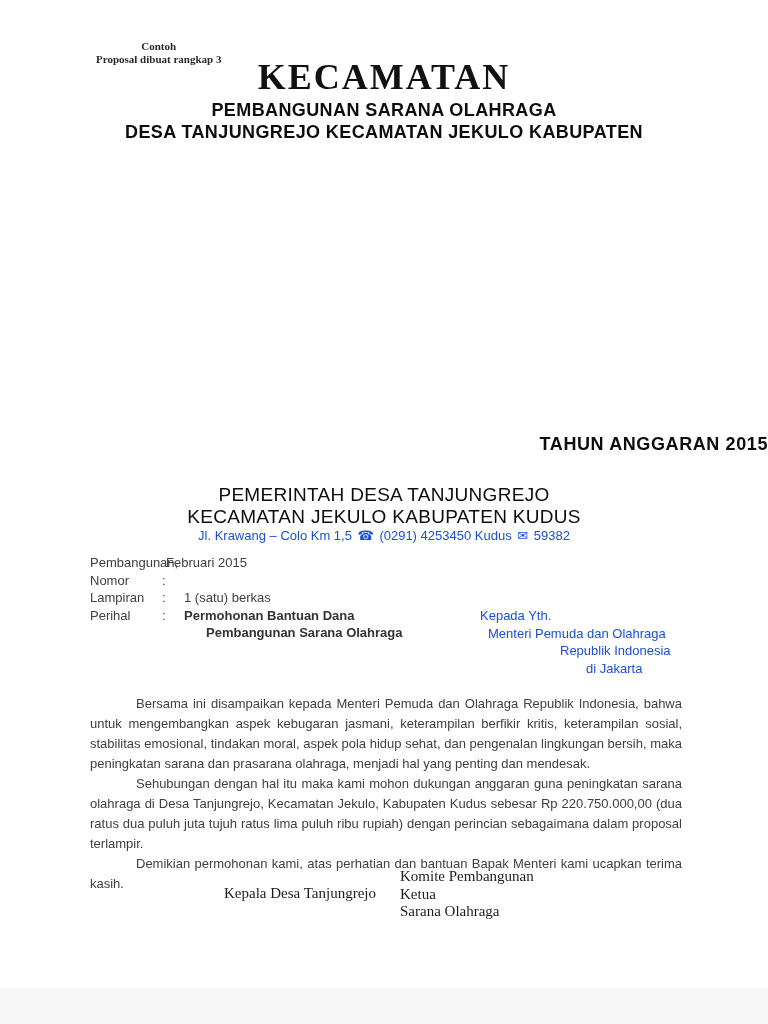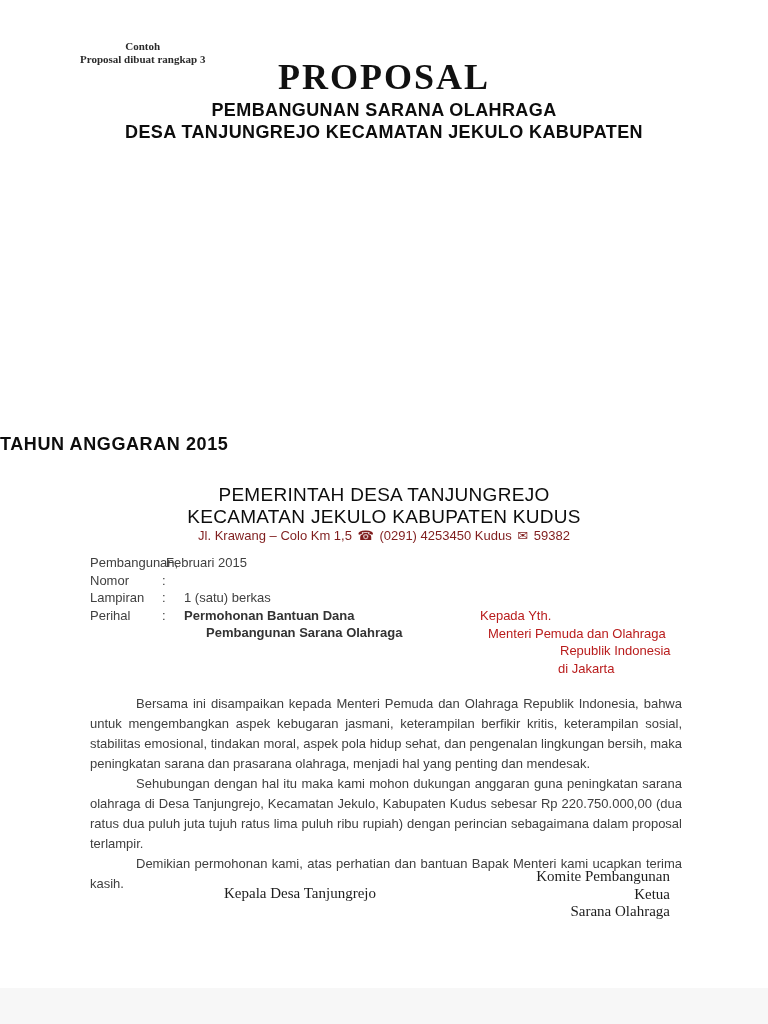--- a/index.html
+++ b/index.html
@@ -6,21 +6,21 @@
   .page{
     position:relative;
     width:768px;height:1024px;
     background:#ffffff;
     overflow:hidden;
     font-family:"Liberation Sans", sans-serif;
     color:#404040;
   }
   
   .note{
-    position:absolute;left:80px;top:40px;
+    position:absolute;left:96px;top:40px;
     text-align:center;
     font-family:"Liberation Serif", serif;
     font-weight:bold;
     font-size:11px;line-height:13px;
     color:#2b2b2b;
     white-space:nowrap;
   }
   
   .title{
     position:absolute;left:0;top:56px;width:100%;
@@ -33,79 +33,79 @@
   
   .subtitle{
     position:absolute;left:0;top:99px;width:100%;
     text-align:center;
     font-weight:bold;
     font-size:18px;line-height:22px;letter-spacing:0.4px;
     color:#0d0d0d;
   }
   .budget-year{
     position:absolute;left:0;top:434px;width:100%;
-    text-align:left;font-weight:bold;
+    text-align:right;font-weight:bold;
     font-size:18px;letter-spacing:0.6px;color:#0d0d0d;
   }
   .agency{
     position:absolute;left:0;top:484px;width:100%;
     text-align:center;font-weight:normal;
     font-size:19px;line-height:22px;letter-spacing:0.3px;color:#0d0d0d;
   }
   .address{
     position:absolute;left:0;top:528px;width:100%;
-    text-align:center;font-size:13px;color:#7f1d1d;
+    text-align:center;font-size:13px;color:#1d4ed8;
   }
   .address .ico{font-family:"DejaVu Sans", sans-serif;font-size:13px;padding:0 2px;}
   
   .info{
     position:absolute;left:90px;top:554px;
     font-size:13px;line-height:17.5px;color:#404040;
     white-space:nowrap;
   }
   .info .lbl{display:inline-block;width:72px;}
   .info .lbl-date{width:76px;}
   .info .col{display:inline-block;width:22px;}
   .info .bold{font-weight:bold;color:#333;}
   .info .indent2{margin-left:94px;display:inline-block;padding-left:22px;}
   .recipient{
     position:absolute;left:480px;top:607px;
-    font-size:13px;line-height:17.5px;color:#b91c1c;white-space:nowrap;
+    font-size:13px;line-height:17.5px;color:#1d4ed8;white-space:nowrap;
   }
   .recipient .r1{margin-left:8px;}
   .recipient .r2{margin-left:80px;}
-  .recipient .r3{margin-left:78px;}
+  .recipient .r3{margin-left:78px;text-align:center;}
   
   .bodytext{
     position:absolute;left:90px;top:694px;width:592px;
     font-size:13px;line-height:20px;color:#404040;
     text-align:justify;
   }
   .bodytext p{margin:0;text-indent:46px;}
   
   .signatures{position:absolute;left:0;top:868px;width:100%;height:80px;
     font-family:"Liberation Serif", serif;font-size:15px;color:#1d1d1d;}
   .sig-left{position:absolute;left:160px;top:17px;width:280px;text-align:center;}
-  .sig-right{position:absolute;left:400px;top:0;width:270px;text-align:right;line-height:17.5px;}
+  .sig-right{position:absolute;left:400px;top:0;width:270px;text-align:left;line-height:17.5px;}
   .bottom-strip{
     position:absolute;left:0;bottom:0;width:100%;height:36px;
     background:#f7f7f7;
   }
 </style>
 </head>
 <body>
 
 <div class="page">
 
   <div class="note">
     <div>Contoh</div>
     <div>Proposal dibuat rangkap 3</div>
   </div>
 
-  <div class="title">PROPOSAL</div>
+  <div class="title">KECAMATAN</div>
 
   <div class="subtitle">
     <div>PEMBANGUNAN SARANA OLAHRAGA</div>
     <div>DESA TANJUNGREJO KECAMATAN JEKULO KABUPATEN</div>
   </div>
 
   <div class="budget-year">TAHUN ANGGARAN 2015</div>
 
   <div class="agency">
     <div>PEMERINTAH DESA TANJUNGREJO</div>

